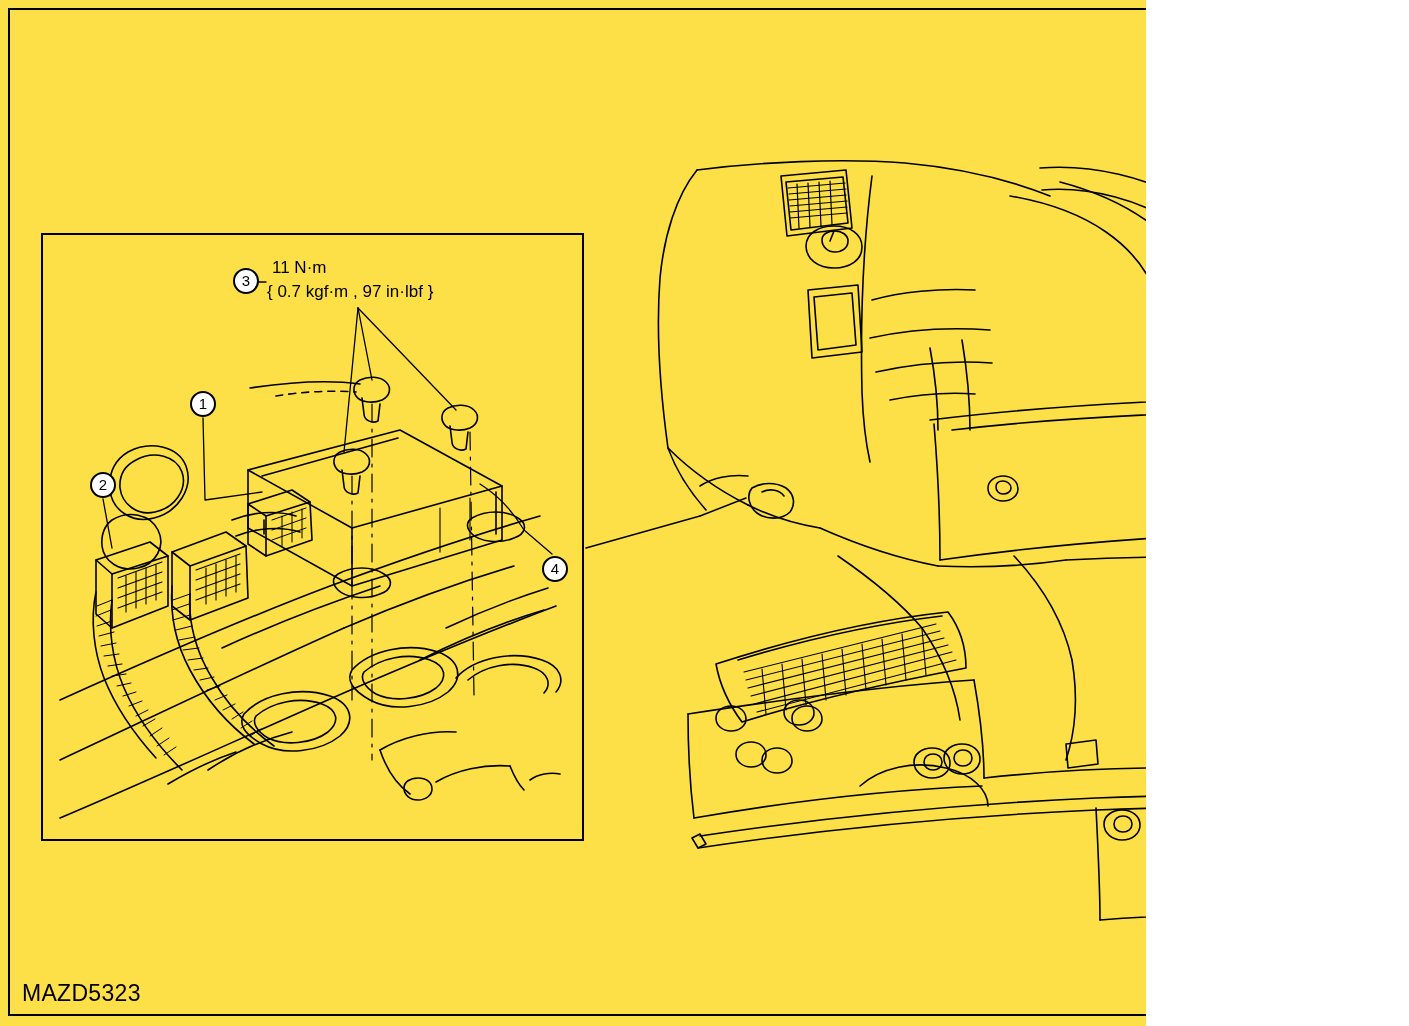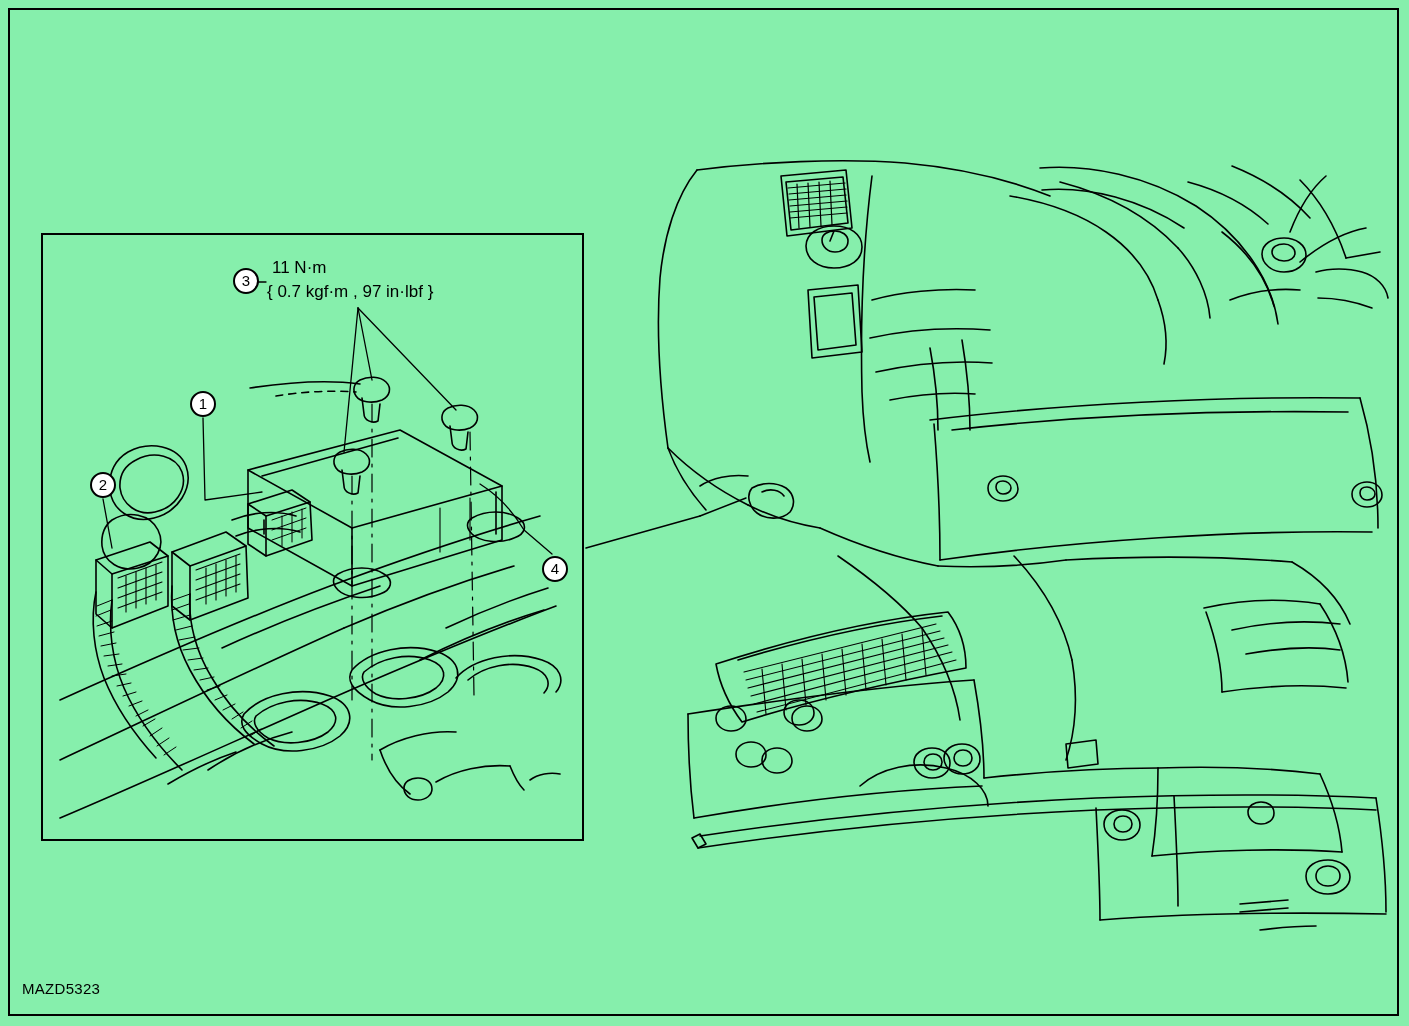--- a/index.html
+++ b/index.html
@@ -5,23 +5,23 @@
   html, body {
     margin: 0;
     padding: 0;
     background: #ffffff;
   }
   body {
     font-family: "Liberation Sans", sans-serif;
   }
   #page {
     position: relative;
-    width: 1409px;
+    width: 1146px;
     height: 1026px;
-    background: #86efac;
+    background: #fde047;
     overflow: hidden;
   }
   #outer-frame {
     position: absolute;
     left: 8px;
     top: 8px;
     width: 1391px;
     height: 1008px;
     border: 2px solid #000000;
     box-sizing: border-box;
@@ -51,21 +51,21 @@
     white-space: nowrap;
     line-height: 1.35;
   }
   #torque-line1 { left: 272px; top: 257px; }
   #torque-line2 { left: 267px; top: 281px; }
   #drawing-code {
     position: absolute;
     left: 22px;
     top: 980px;
     font-family: "Liberation Sans", sans-serif;
-    font-size: 15px;
+    font-size: 23px;
     letter-spacing: 0.3px;
     color: #000000;
   }
   .callout-num {
     position: absolute;
     width: 26px;
     height: 26px;
     border: 2px solid #000000;
     border-radius: 50%;
     box-sizing: border-box;

